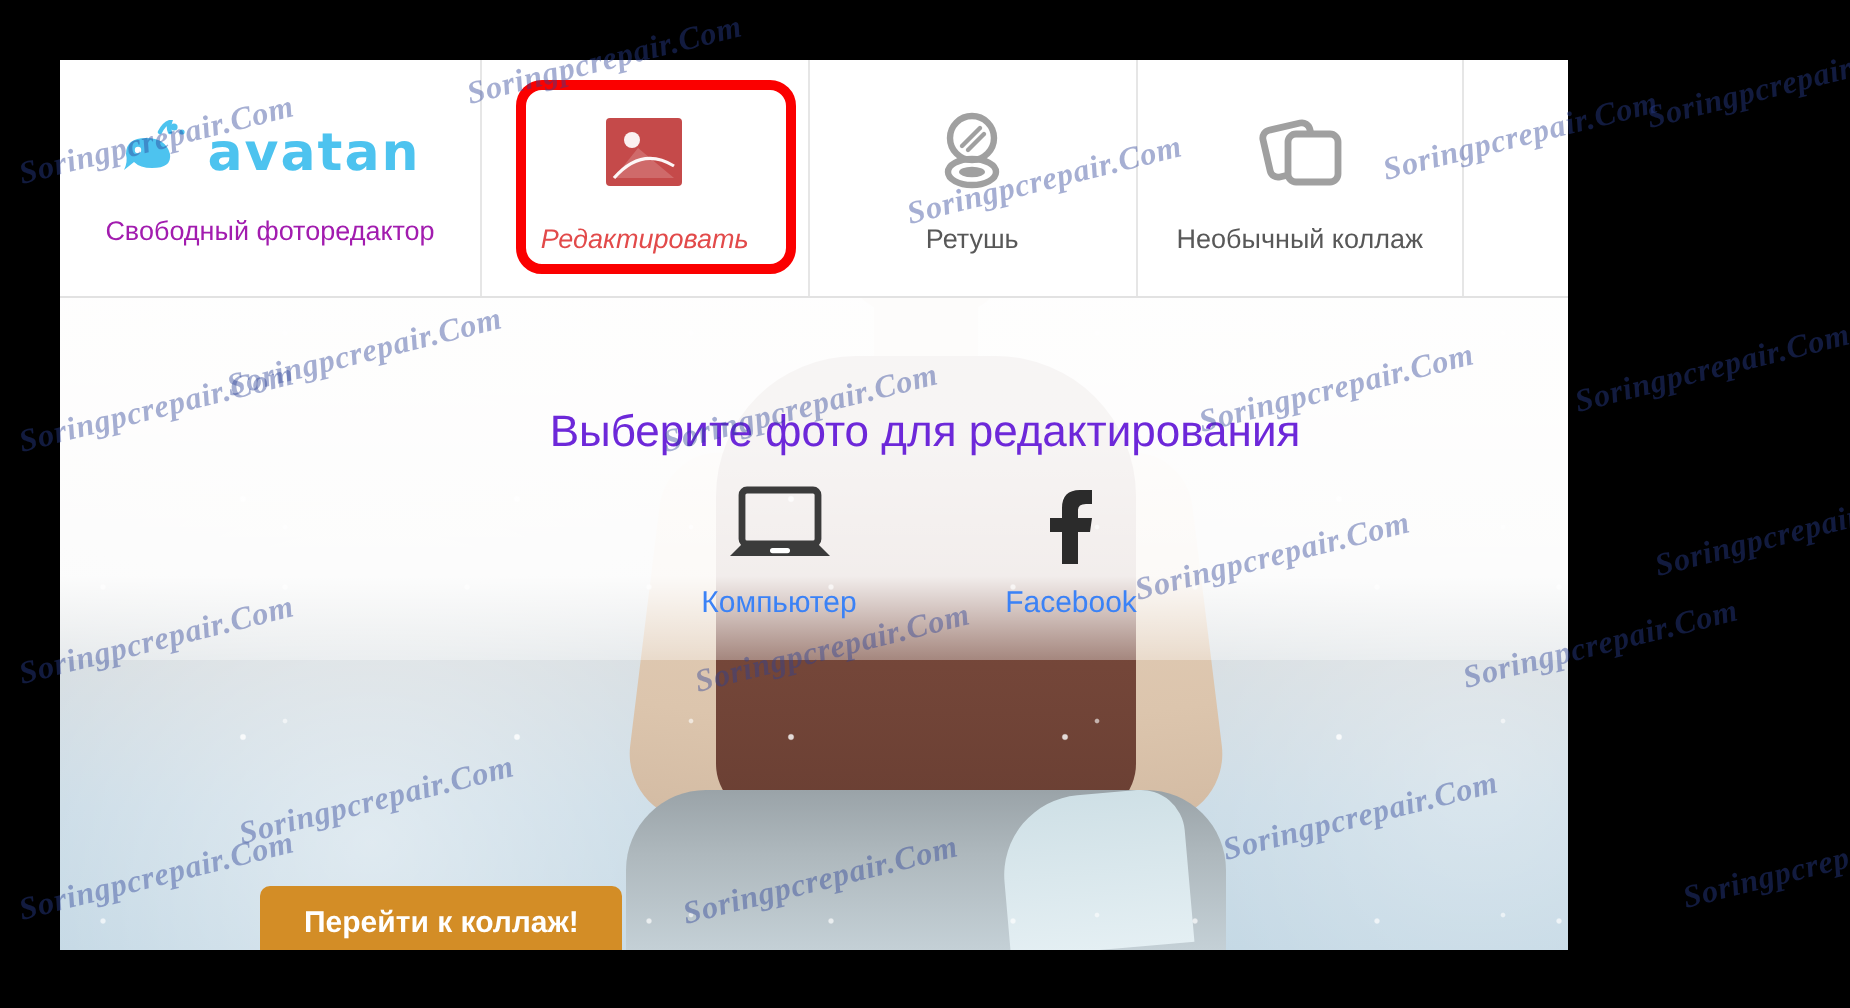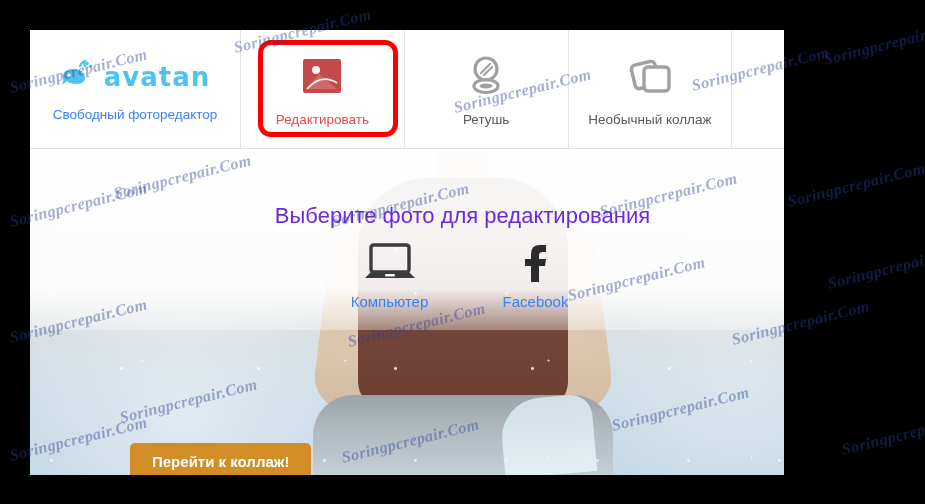--- a/index.html
+++ b/index.html
@@ -165,21 +165,21 @@
   }
   .brand-wordmark {
     font-size: 26px;
     font-weight: bold;
     color: #4dc3ef;
     letter-spacing: 1px;
     font-family: "DejaVu Sans", sans-serif;
   }
   .brand-tagline {
     font-size: 13.5px;
-    color: #3b82f6;
+    color: #a21caf;
     white-space: nowrap;
   }
 
   .tab {
     flex: 1 1 0;
     display: flex;
     flex-direction: column;
     align-items: center;
     justify-content: center;
     border-right: 1px solid #e6e6e6;
@@ -187,21 +187,21 @@
     position: relative;
     padding-top: 2px;
   }
   .tab:last-child { border-right: none; }
   .tab-label {
     font-size: 13.5px;
     color: #585858;
     margin-top: 11px;
     white-space: nowrap;
   }
-  .tab.active .tab-label { color: #e24a4a; }
+  .tab.active .tab-label { color: #e24a4a; font-style: italic; }
   .tab-icon { height: 48px; display: flex; align-items: center; justify-content: center; }
 
   
   .annotation-box {
     position: absolute;
     left: 228px;
     top: 10px;
     width: 140px;
     height: 97px;
     border: 5px solid #fb0000;

